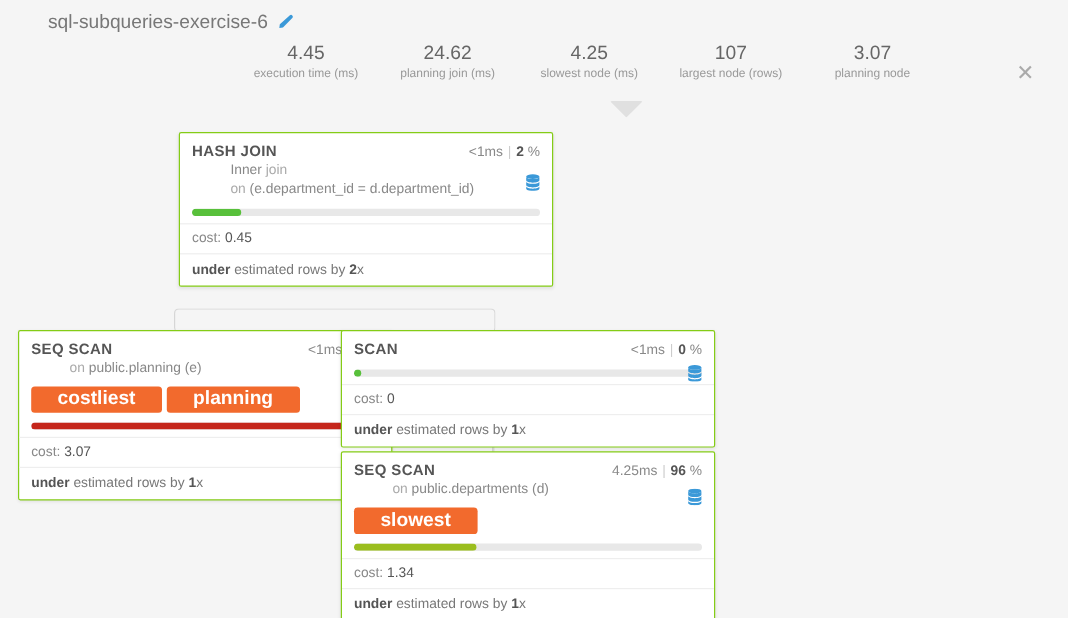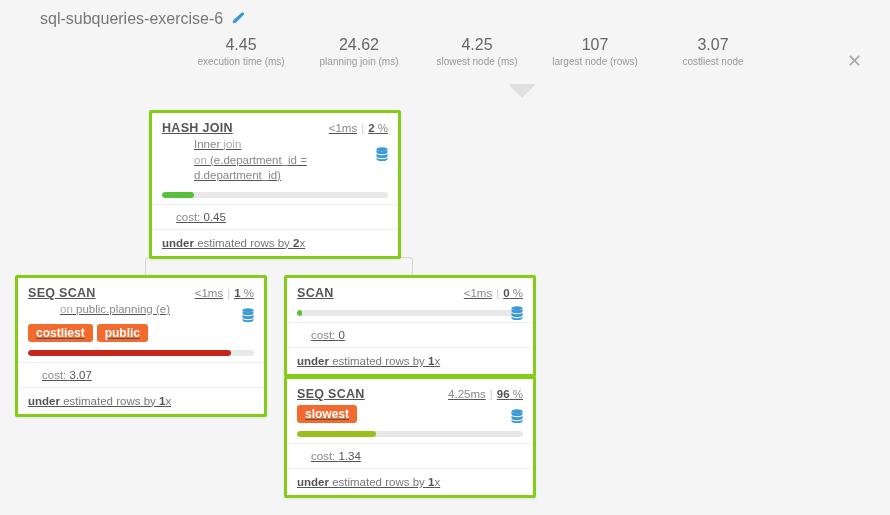--- a/index.html
+++ b/index.html
@@ -26,21 +26,21 @@
   }
   .pencil {
     color: #3b99d8;
     font-size: 14px;
     cursor: pointer;
   }
   
   .stats {
     position: absolute;
     top: 36px;
-    left: 196px;
+    left: 210px;
     display: flex;
     gap: 28px;
     align-items: flex-start;
   }
   .stat {
     display: flex;
     flex-direction: column;
     align-items: center;
     min-width: 90px;
   }
@@ -69,26 +69,25 @@
     width: 28px;
     height: 14px;
     background: #e0e0e0;
     clip-path: polygon(0 0, 100% 0, 50% 100%);
     border-radius: 3px;
   }
   
   .card {
     position: absolute;
     background: #fff;
-    border: 3px solid #84cc16;
+    border: 1px solid #84cc16;
     border-radius: 2px;
     box-shadow: 0 1px 3px rgba(0,0,0,0.08);
-    width: 252px;
+    width: 312px;
     font-size: 11.5px;
-    text-decoration: underline;
   }
   .card .head {
     display: flex;
     align-items: baseline;
     padding: 8px 10px 2px 10px;
   }
   .card .name {
     font-weight: 700;
     color: #555;
     font-size: 12.5px;
@@ -120,40 +119,40 @@
     background: #e8e8e8;
     border-radius: 3px;
     overflow: hidden;
   }
   .bar-fill { height:100%; border-radius:3px; }
   .bar-green { background:#58c03b; }
   .bar-red   { background:#c5261b; }
   .bar-olive { background:#9bbe1f; }
   .divider { border-top:1px solid #eee; margin-top:6px; }
   .cost-line {
-    padding: 6px 24px;
+    padding: 6px 10px;
     color:#888;
   }
   .cost-line .n { color:#555; }
   .est-line {
     border-top:1px solid #eee;
     padding: 7px 10px;
     color:#777;
   }
   .est-line b { color:#555; }
   .tags {
     display:flex; gap:4px;
     padding: 2px 10px 4px 10px;
   }
   .tag {
     background:#f26a2d;
     color:#fff;
-    font-size:12px;
+    font-size:16px;
     font-weight:600;
-    padding:2px 8px;
+    padding:2px 22px;
     border-radius:3px;
   }
   
   .conn {
     position:absolute;
     border:1px solid #d6d6d6;
     border-radius:4px;
     border-bottom:none;
   }
 </style>
@@ -181,21 +180,21 @@
   <div class="stat">
     <span class="val">4.25</span>
     <span class="lbl">slowest node (ms)</span>
   </div>
   <div class="stat">
     <span class="val">107</span>
     <span class="lbl">largest node (rows)</span>
   </div>
   <div class="stat">
     <span class="val">3.07</span>
-    <span class="lbl">costliest node</span>
+    <span class="lbl">planning node</span>
   </div>
 </div>
 <span class="close-x">✕</span>
 <div class="caret-down"></div>
 
 <div class="conn" style="left:145px; top:257px; width:268px; height:20px;"></div>
 <div class="conn" style="left:410px; top:365px; width:2px; height:12px; border-radius:0;"></div>
 
 <div class="card" style="left:149px; top:110px;">
   <div class="head">
@@ -233,21 +232,21 @@
     <span class="dim">on </span><span>public.planning (e)</span>
   </div>
   <span class="disk-icon low">
     <svg width="12" height="14" viewBox="0 0 12 14" fill="currentColor">
         <ellipse cx="6" cy="2.2" rx="5.5" ry="2"></ellipse>
         <path d="M.5 2.2v3c0 1.1 2.5 2 5.5 2s5.5-.9 5.5-2v-3c0 1.1-2.5 2-5.5 2S.5 3.3.5 2.2zM.5 6.2v3c0 1.1 2.5 2 5.5 2s5.5-.9 5.5-2v-3c0 1.1-2.5 2-5.5 2S.5 7.3.5 6.2zM.5 10.2v2c0 1.1 2.5 2 5.5 2s5.5-.9 5.5-2v-2c0 1.1-2.5 2-5.5 2S.5 11.3.5 10.2z"></path>
       </svg>
   </span>
   <div class="tags">
     <span class="tag">costliest</span>
-    <span class="tag">public</span>
+    <span class="tag">planning</span>
   </div>
   <div class="bar-wrap">
       <div class="bar-fill bar-red" style="width:90%"></div>
     </div>
   <div class="divider"></div>
   <div class="cost-line"><span>cost: </span><span class="n">3.07</span></div>
   <div class="est-line"><b>under</b><span> estimated rows by </span><b>1</b><span>x</span></div>
 </div>
 
 <div class="card" style="left:284px; top:275px;">
@@ -271,20 +270,23 @@
   <div class="est-line"><b>under</b><span> estimated rows by </span><b>1</b><span>x</span></div>
 </div>
 
 <div class="card" style="left:284px; top:376px;">
   <div class="head">
     <span class="name">SEQ SCAN</span>
     <span class="timing">
       <span>4.25ms</span><span class="sep">|</span><span class="pct-n">96</span><span> %</span>
     </span>
   </div>
+  <div class="sub">
+    <span class="dim">on </span><span>public.departments (d)</span>
+  </div>
   <span class="disk-icon low">
     <svg width="12" height="14" viewBox="0 0 12 14" fill="currentColor">
         <ellipse cx="6" cy="2.2" rx="5.5" ry="2"></ellipse>
         <path d="M.5 2.2v3c0 1.1 2.5 2 5.5 2s5.5-.9 5.5-2v-3c0 1.1-2.5 2-5.5 2S.5 3.3.5 2.2zM.5 6.2v3c0 1.1 2.5 2 5.5 2s5.5-.9 5.5-2v-3c0 1.1-2.5 2-5.5 2S.5 7.3.5 6.2zM.5 10.2v2c0 1.1 2.5 2 5.5 2s5.5-.9 5.5-2v-2c0 1.1-2.5 2-5.5 2S.5 11.3.5 10.2z"></path>
       </svg>
   </span>
   <div class="tags">
     <span class="tag">slowest</span>
   </div>
   <div class="bar-wrap">

